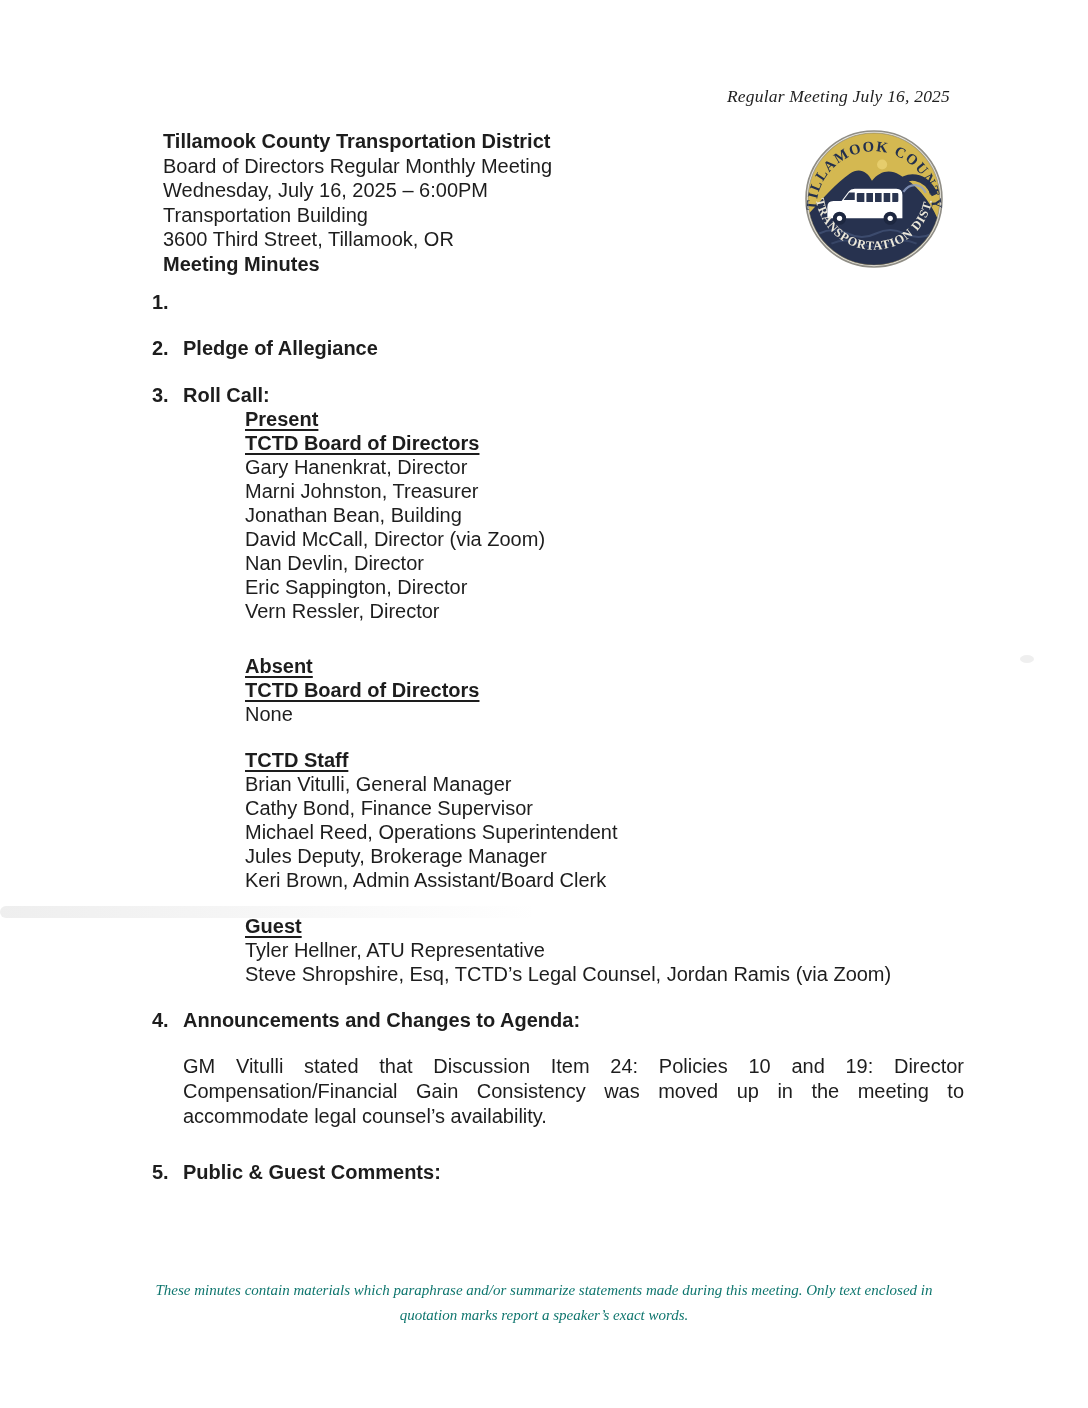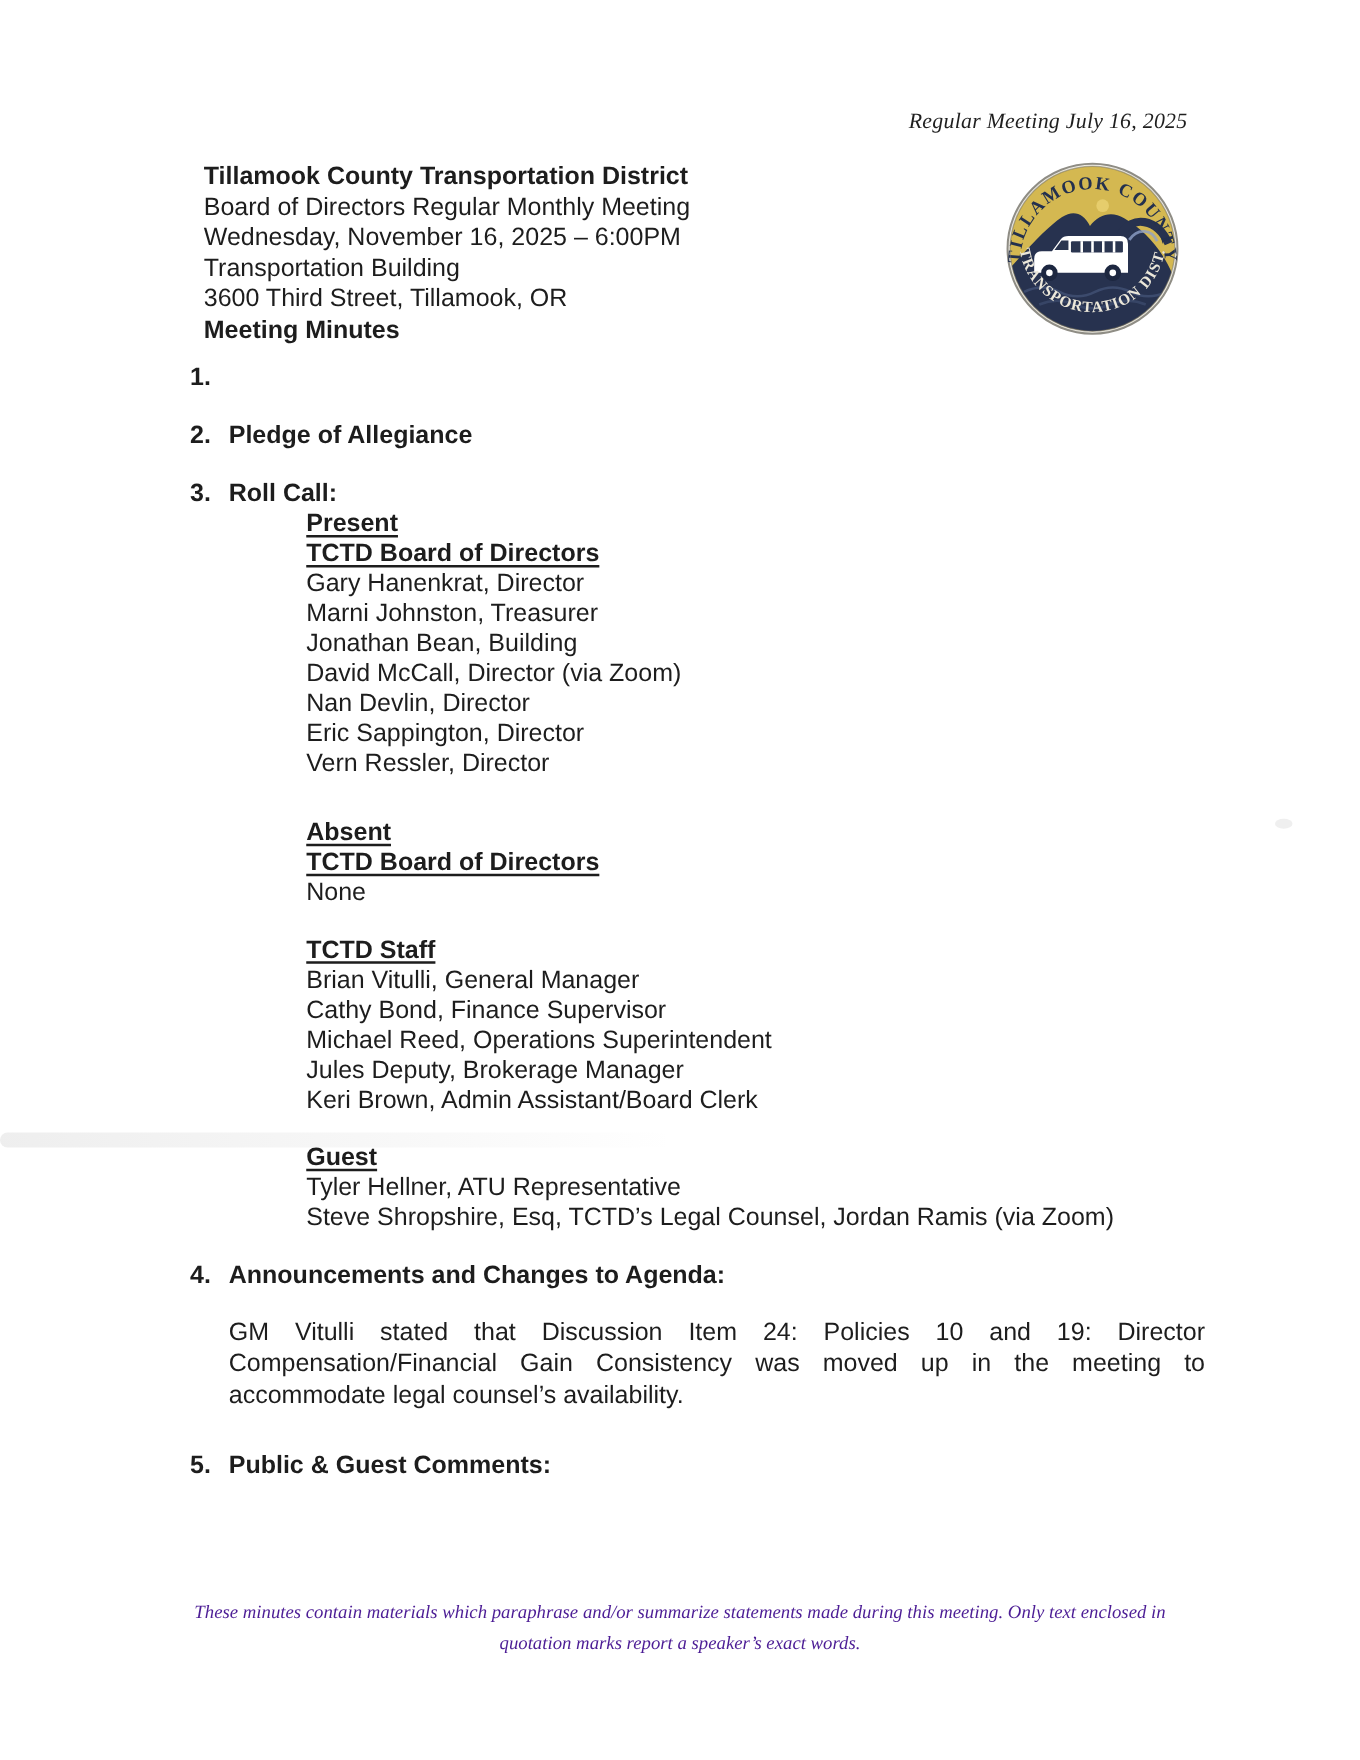--- a/index.html
+++ b/index.html
@@ -40,21 +40,21 @@
   .rc div{min-height:24px;}
   .gap21{margin-top:31px;}
   .gap22{margin-top:22px;}
   .gap23{margin-top:23px;}
   .para{
     margin-left:31px;margin-top:22px;width:781px;
     text-align:justify;line-height:25px;font-weight:normal;
   }
   .footer-note{
     position:absolute;left:0;top:1278px;width:100%;
-    text-align:center;font-size:15px;line-height:25px;color:#4c1d95;
+    text-align:center;font-size:15px;line-height:25px;color:#0f766e;
   }
   .footer-note .inner{display:inline-block;max-width:810px;}
   .scan-artifact{
     position:absolute;left:0;top:906px;width:540px;height:12px;
     background:linear-gradient(90deg,rgba(90,90,90,.10),rgba(120,120,120,.05) 60%,rgba(120,120,120,0));
     border-radius:6px;pointer-events:none;
   }
   .scan-artifact2{
     position:absolute;left:1020px;top:655px;width:14px;height:8px;
     background:rgba(120,120,120,.12);border-radius:50%;pointer-events:none;
@@ -63,21 +63,21 @@
 </head>
 <body>
 
 <div class="page">
 
   <div class="top-right-line serif-it">Regular Meeting July 16, 2025</div>
 
   <div class="header-block">
     <div class="b">Tillamook County Transportation District</div>
     <div>Board of Directors Regular Monthly Meeting</div>
-    <div>Wednesday, November 16, 2025 – 6:00PM</div>
+    <div>Wednesday, July 16, 2025 – 6:00PM</div>
     <div>Transportation Building</div>
     <div>3600 Third Street, Tillamook, OR</div>
     <div class="b">Meeting Minutes</div>
   </div>
 
   <svg class="seal" viewBox="0 0 140 140" aria-hidden="true">
     <defs>
       <clipPath id="sealClip">
           <circle cx="70" cy="70" r="65"></circle>
         </clipPath>

